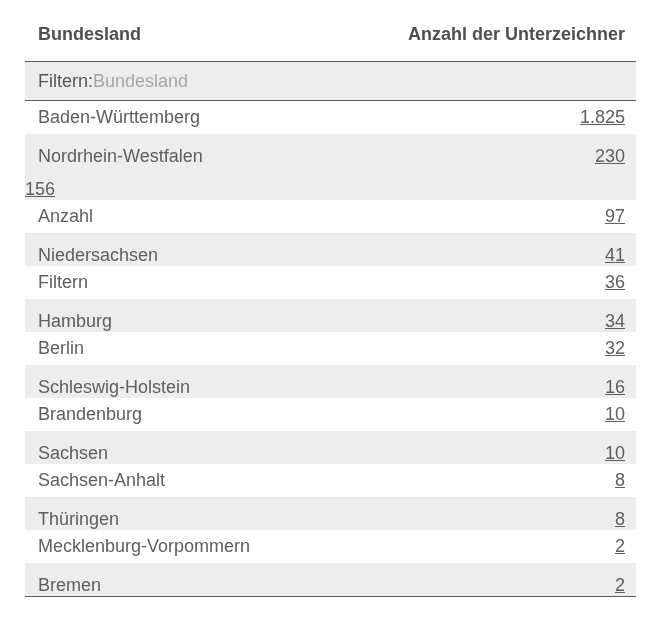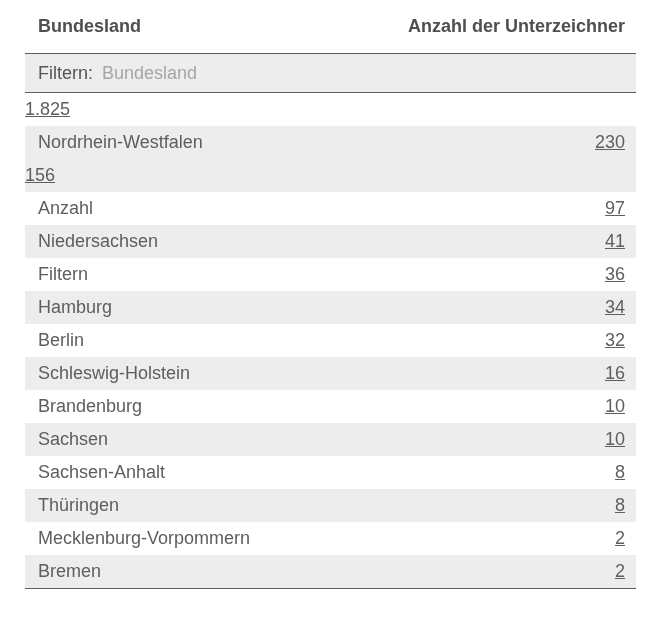--- a/index.html
+++ b/index.html
@@ -18,21 +18,21 @@
     padding: 0;
     width: 657px;
     height: 631px;
     background: var(--page-bg);
     font-family: "Liberation Sans", sans-serif;
     overflow: hidden;
   }
   .table-widget {
     position: absolute;
     left: 25px;
-    top: 0;
+    top: 8px;
     width: 611px;
   }
   .thead {
     display: flex;
     align-items: center;
     height: 53px;
     font-size: 18px;
     font-weight: bold;
     color: var(--header-text);
   }
@@ -51,21 +51,21 @@
     align-items: center;
     height: 40px;
     background: var(--filter-bg);
     border-top: 1px solid var(--border);
     border-bottom: 1px solid var(--border);
     font-size: 18px;
   }
   .filter-label {
     color: var(--filter-label-text);
     padding-left: 13px;
-    margin-right: 9px;
+    margin-right: 0;
     white-space: nowrap;
   }
   .filter-input {
     flex: 1;
     border: none;
     background: transparent;
     font-family: inherit;
     font-size: 18px;
     color: var(--filter-label-text);
     outline: none;
@@ -81,20 +81,21 @@
   .row {
     display: flex;
     align-items: center;
     height: 33px;
     font-size: 18px;
     color: var(--cell-text);
     background: var(--page-bg);
   }
   .row.alt {
     background: var(--row-alt-bg);
+    align-items: flex-end;
   }
   .cell.name {
     flex: 1;
     padding-left: 13px;
     white-space: nowrap;
   }
   .cell.value {
     padding-right: 11px;
     text-align: right;
     white-space: nowrap;
@@ -111,20 +112,21 @@
     <div class="th-right">Anzahl der Unterzeichner</div>
   </div>
 
   <div class="filter-row">
     <span class="filter-label">Filtern:</span>
     <input class="filter-input" type="text" placeholder="Bundesland" style="">
   </div>
 
   <div class="table-body">
   <div class="row">
+    <span class="cell name">Baden-Württemberg</span>
     <span class="cell value">1.825</span>
   </div>
 
   <div class="row alt">
     <span class="cell name">Nordrhein-Westfalen</span>
     <span class="cell value">230</span>
   </div>
 
 
   <div class="row alt">

